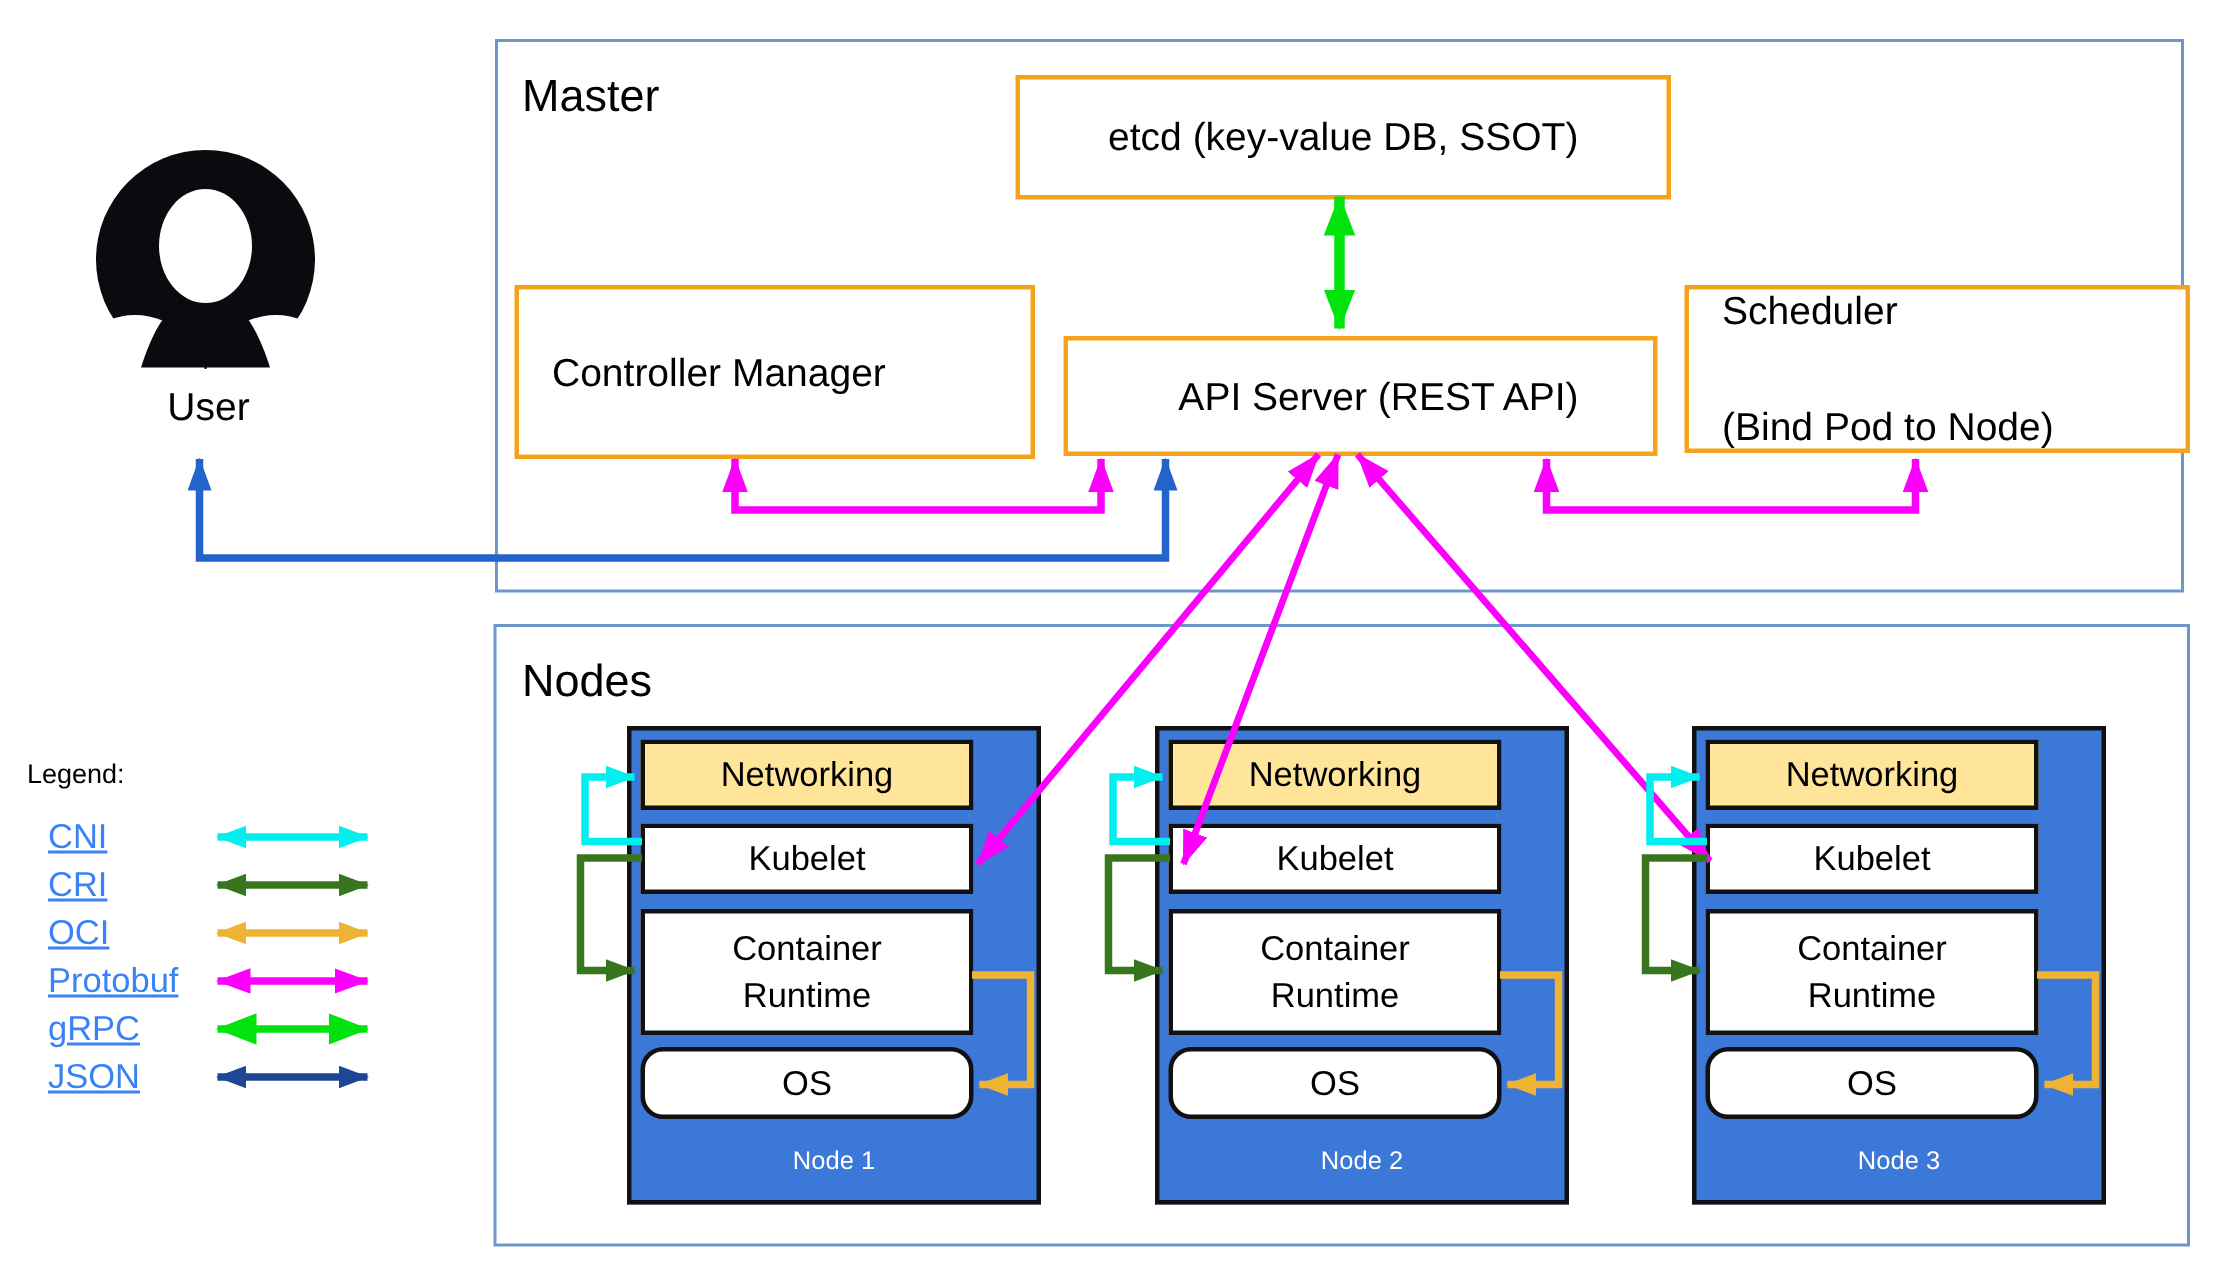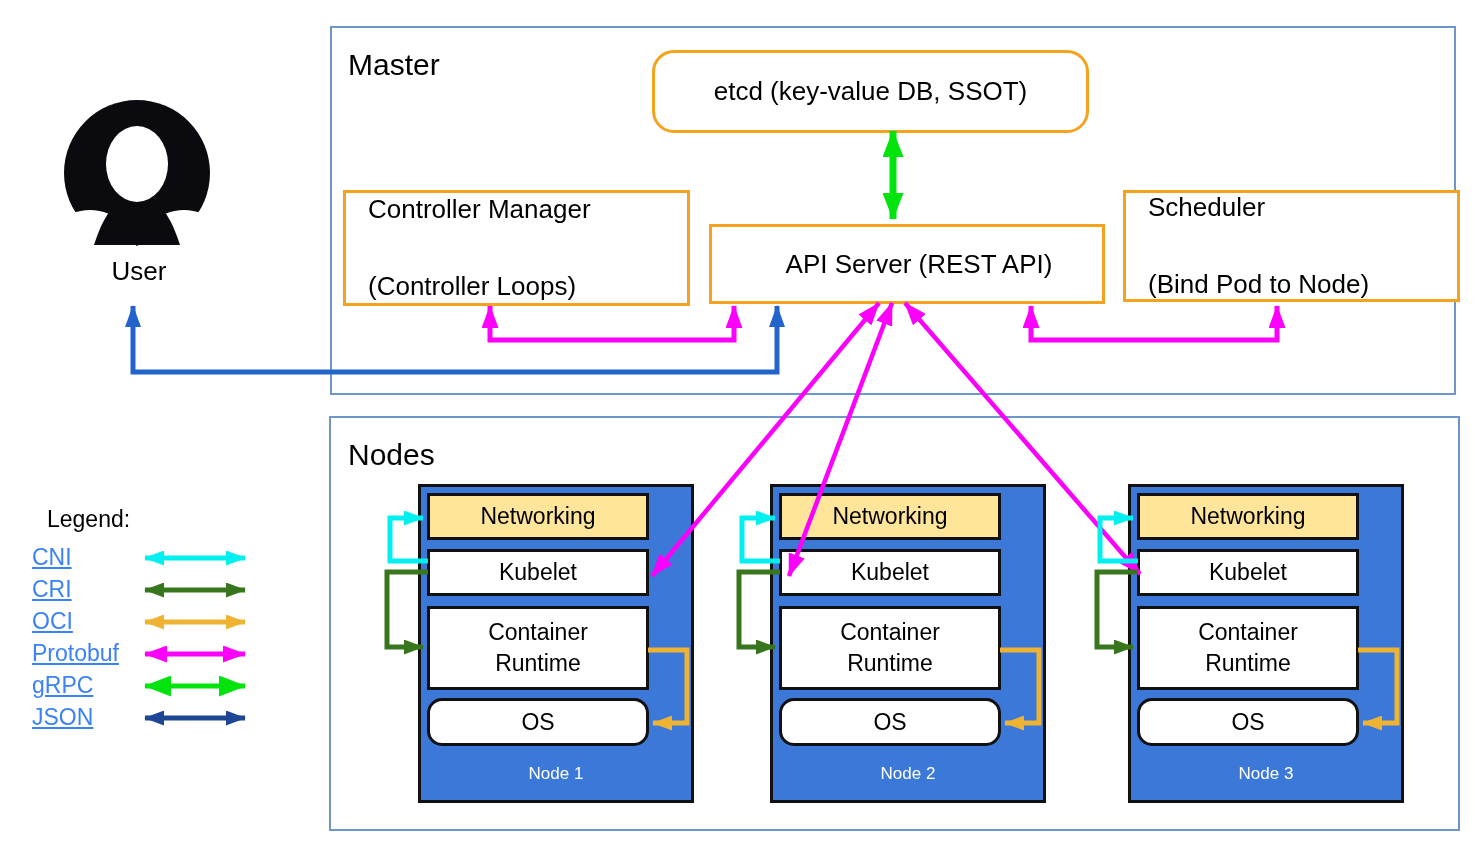--- a/index.html
+++ b/index.html
@@ -23,45 +23,44 @@
   .ncomp.networking{top:6px;height:47px;background:#FFE599;}
   .ncomp.kubelet{top:62px;height:47px;}
   .ncomp.cruntime{top:119px;height:84px;line-height:31px;}
   .ncomp.cruntime span{display:block;width:140px;margin:0 auto;}
   .ncomp.os{top:211px;height:48px;border-radius:15px;}
   .node-label{position:absolute;left:0;top:262px;width:100%;height:50px;color:#fff;
               font-size:17px;display:flex;align-items:center;justify-content:center;}
   
   .user-label{position:absolute;left:84px;top:256px;width:110px;text-align:center;font-size:26px;}
   
-  .legend-title{position:absolute;left:18px;top:506px;font-size:23px;color:#000;margin-left:29px;}
+  .legend-title{position:absolute;left:18px;top:506px;font-size:18px;color:#000;}
   .legend-item{position:absolute;left:32px;height:28px;font-size:23px;color:#3b82f6;
                text-decoration:underline;cursor:pointer;text-align:right;}
   
   #arrows{position:absolute;left:0;top:0;z-index:5;pointer-events:none;}
   .ln{fill:none;stroke-linejoin:miter;}
   .w5{stroke-width:5px;}
   .w4{stroke-width:4.5px;}
   .w7{stroke-width:7px;}
 </style>
 </head>
 <body>
 
 <div id="stage">
 
   <div class="frame" style="left:330px;top:26px;width:1122px;height:365px;"></div>
   <div class="frame-title" style="left:348px;top:48px;">Master</div>
 
-  <div class="obox center" style="left:652px;top:50px;width:431px;height:77px;border-radius:22px;">
+  <div class="obox center" style="left:677px;top:50px;width:431px;height:77px;">
     <span>etcd (key-value DB, SSOT)</span>
   </div>
 
   <div class="obox left" style="left:343px;top:190px;width:319px;height:110px;">
     <span>Controller Manager</span>
-    <span>(Controller Loops)</span>
   </div>
 
   <div class="obox center" style="left:709px;top:224px;width:366px;height:74px;padding-left:24px;">
     <span>API Server (REST API)</span>
   </div>
 
   <div class="obox left" style="left:1123px;top:190px;width:309px;height:106px;">
     <span>Scheduler</span>
     <span>(Bind Pod to Node)</span>
   </div>

